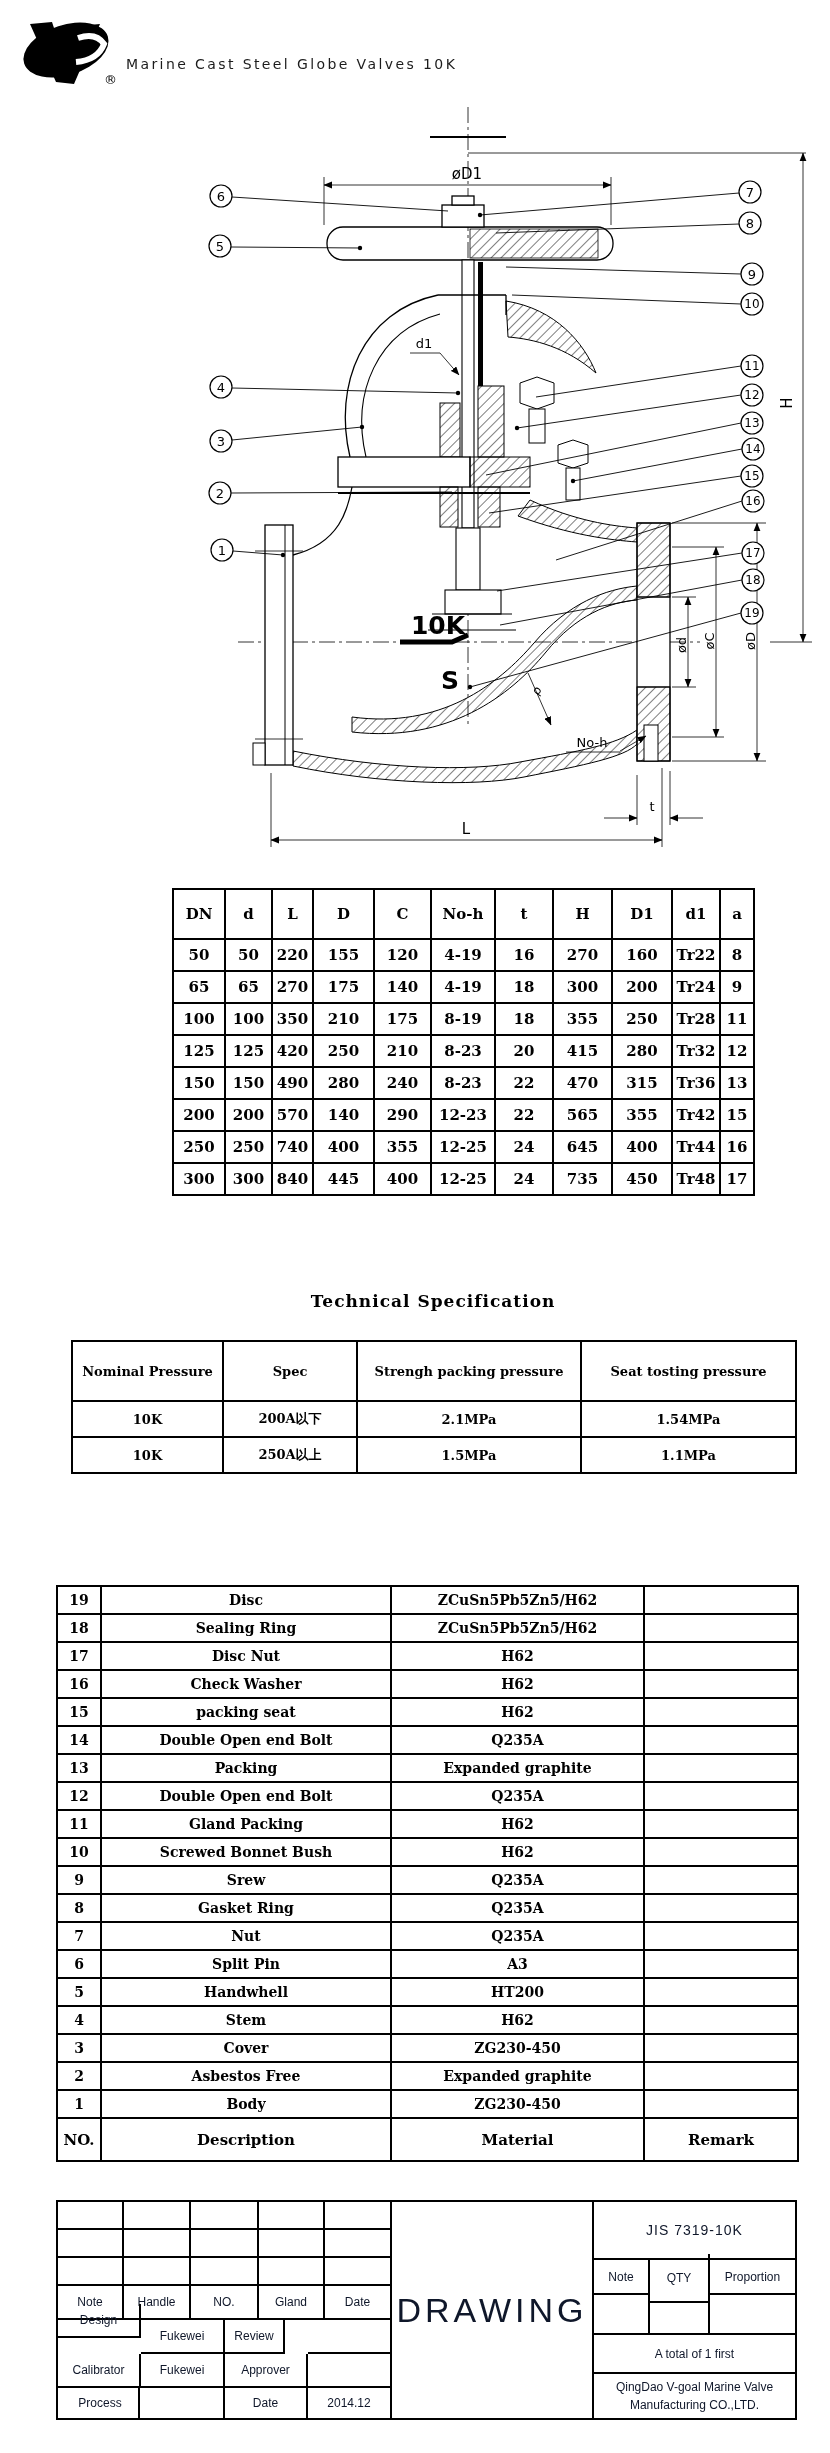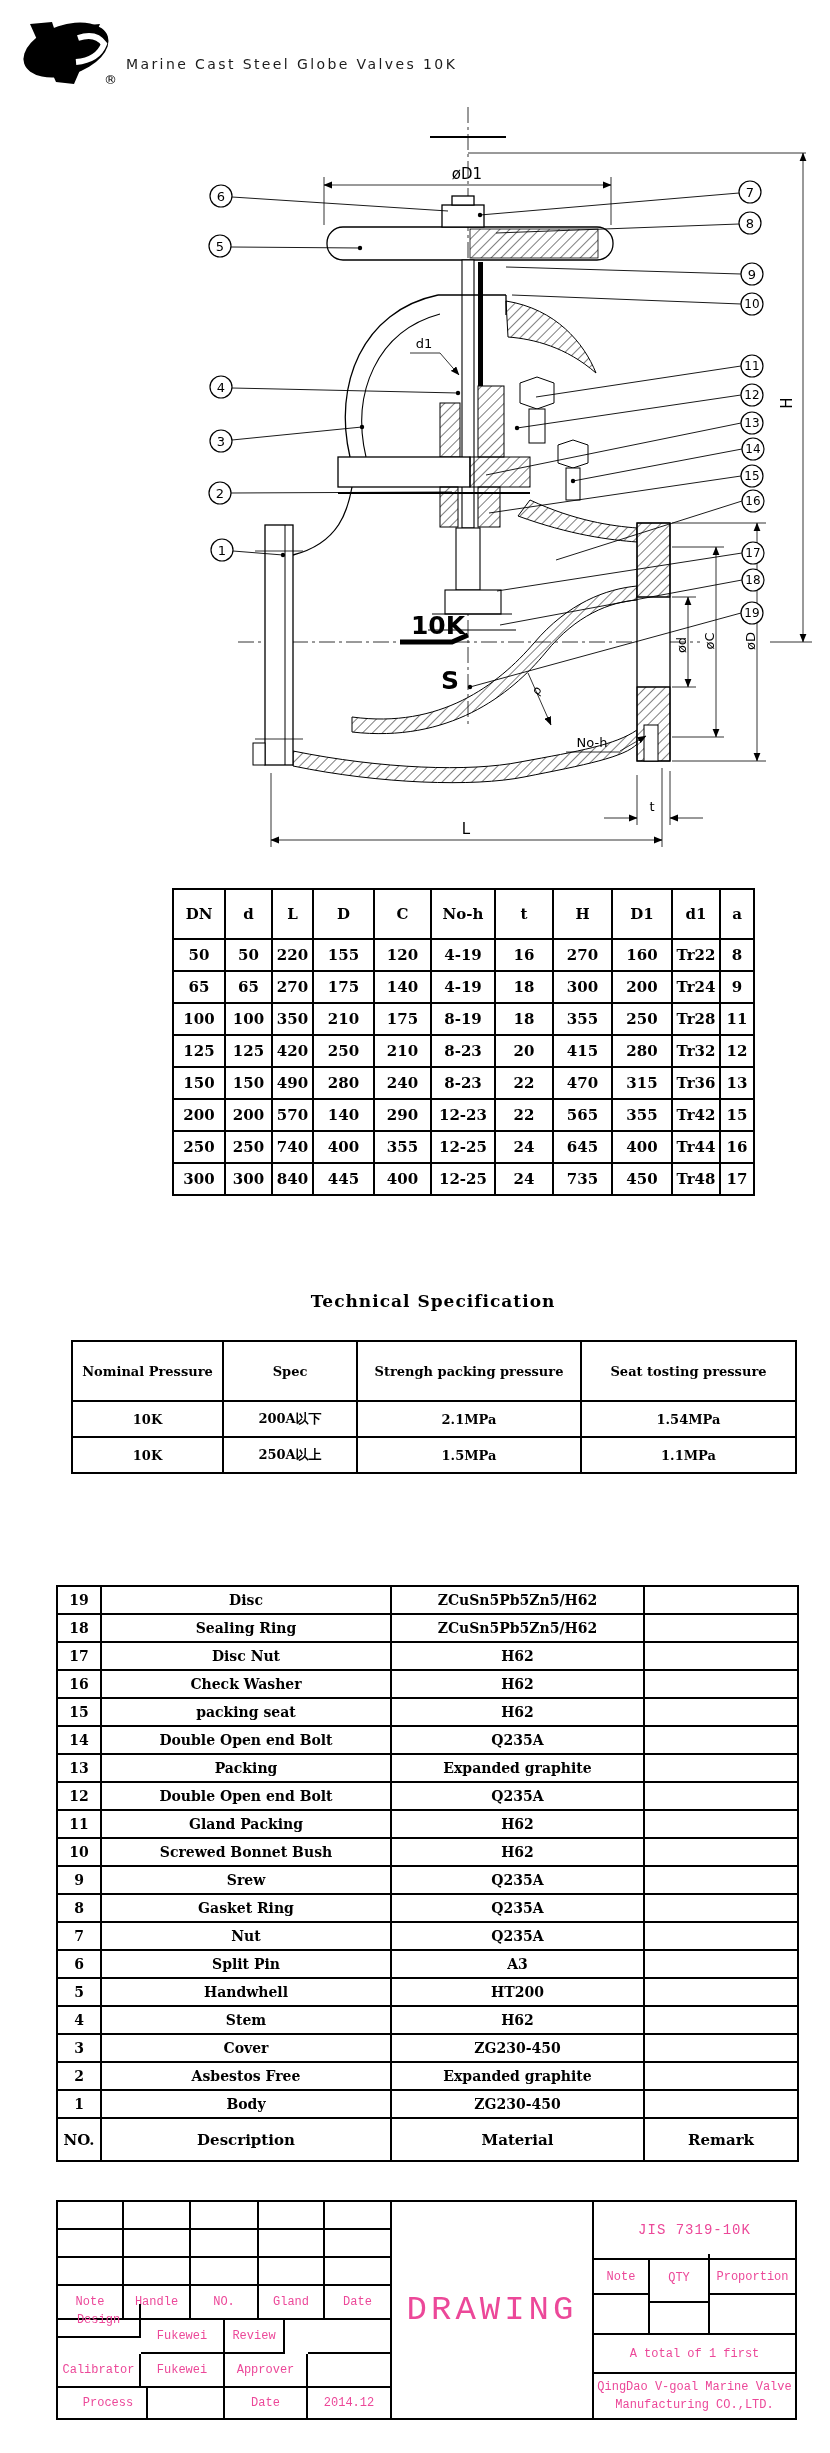--- a/index.html
+++ b/index.html
@@ -19,21 +19,21 @@
   .spectbl tr.hdr td{height:58px}
   .spectbl tr.d td{height:34px}
   .partstbl td{font-size:14px}
   .partstbl tr.p td{height:26px}
   .partstbl tr.f td{height:41px;font-size:15px}
   .spec-title{position:absolute;left:71px;top:1291px;width:724px;text-align:center;
               font-family:"DejaVu Serif",serif;font-weight:bold;font-size:17px;letter-spacing:1px}
   
   .tblock{position:absolute;left:56px;top:2200px;width:737px;height:216px;border:2px solid #000}
   .tb{position:absolute;box-sizing:border-box;display:flex;align-items:center;justify-content:center;
-      font-family:Liberation Mono, monospace;font-size:12px;color:#ec4899;white-space:nowrap;overflow:hidden}
+      font-family:Liberation Sans, sans-serif;font-size:12px;color:#0f172a;white-space:nowrap;overflow:hidden}
   .br{border-right:2px solid #000}
   .bb{border-bottom:2px solid #000}
   .drawing-word{font-size:34px;letter-spacing:4px}
   .jis{font-size:14px;letter-spacing:1px}
   .company{flex-direction:column;line-height:1.5;font-size:12px}
   
   svg text{font-family:"DejaVu Sans",sans-serif;fill:#000}
 </style>
 </head>
 <body>
@@ -596,21 +596,21 @@
     <div class="tb br bb" style="left:267px;top:84px;width:67px;height:34px">Date</div>
 
     <div class="tb br bb" style="left:0;top:102px;width:83px;height:34px">Design</div>
     <div class="tb br bb" style="left:83px;top:118px;width:84px;height:34px">Fukewei</div>
     <div class="tb br bb" style="left:167px;top:118px;width:60px;height:34px">Review</div>
     <div class="tb br bb" style="left:250px;top:118px;width:84px;height:34px"></div>
     <div class="tb br bb" style="left:0;top:152px;width:83px;height:34px">Calibrator</div>
     <div class="tb br bb" style="left:83px;top:152px;width:84px;height:34px">Fukewei</div>
     <div class="tb br bb" style="left:167px;top:152px;width:83px;height:34px">Approver</div>
     <div class="tb br bb" style="left:250px;top:152px;width:84px;height:34px"></div>
-    <div class="tb br" style="left:12px;top:186px;width:78px;height:30px">Process</div>
+    <div class="tb br" style="left:4px;top:186px;width:78px;height:30px">Process</div>
     <div class="tb br" style="left:83px;top:186px;width:84px;height:30px"></div>
     <div class="tb br" style="left:167px;top:186px;width:83px;height:30px">Date</div>
     <div class="tb br" style="left:250px;top:186px;width:84px;height:30px">2014.12</div>
 
     <div class="tb br drawing-word" style="left:334px;top:0;width:202px;height:216px">DRAWING</div>
 
     <div class="tb bb jis" style="left:536px;top:0;width:201px;height:58px">JIS 7319-10K</div>
     <div class="tb br bb" style="left:536px;top:58px;width:56px;height:35px">Note</div>
     <div class="tb br bb" style="left:592px;top:52px;width:60px;height:49px">QTY</div>
     <div class="tb bb" style="left:652px;top:58px;width:85px;height:35px">Proportion</div>

